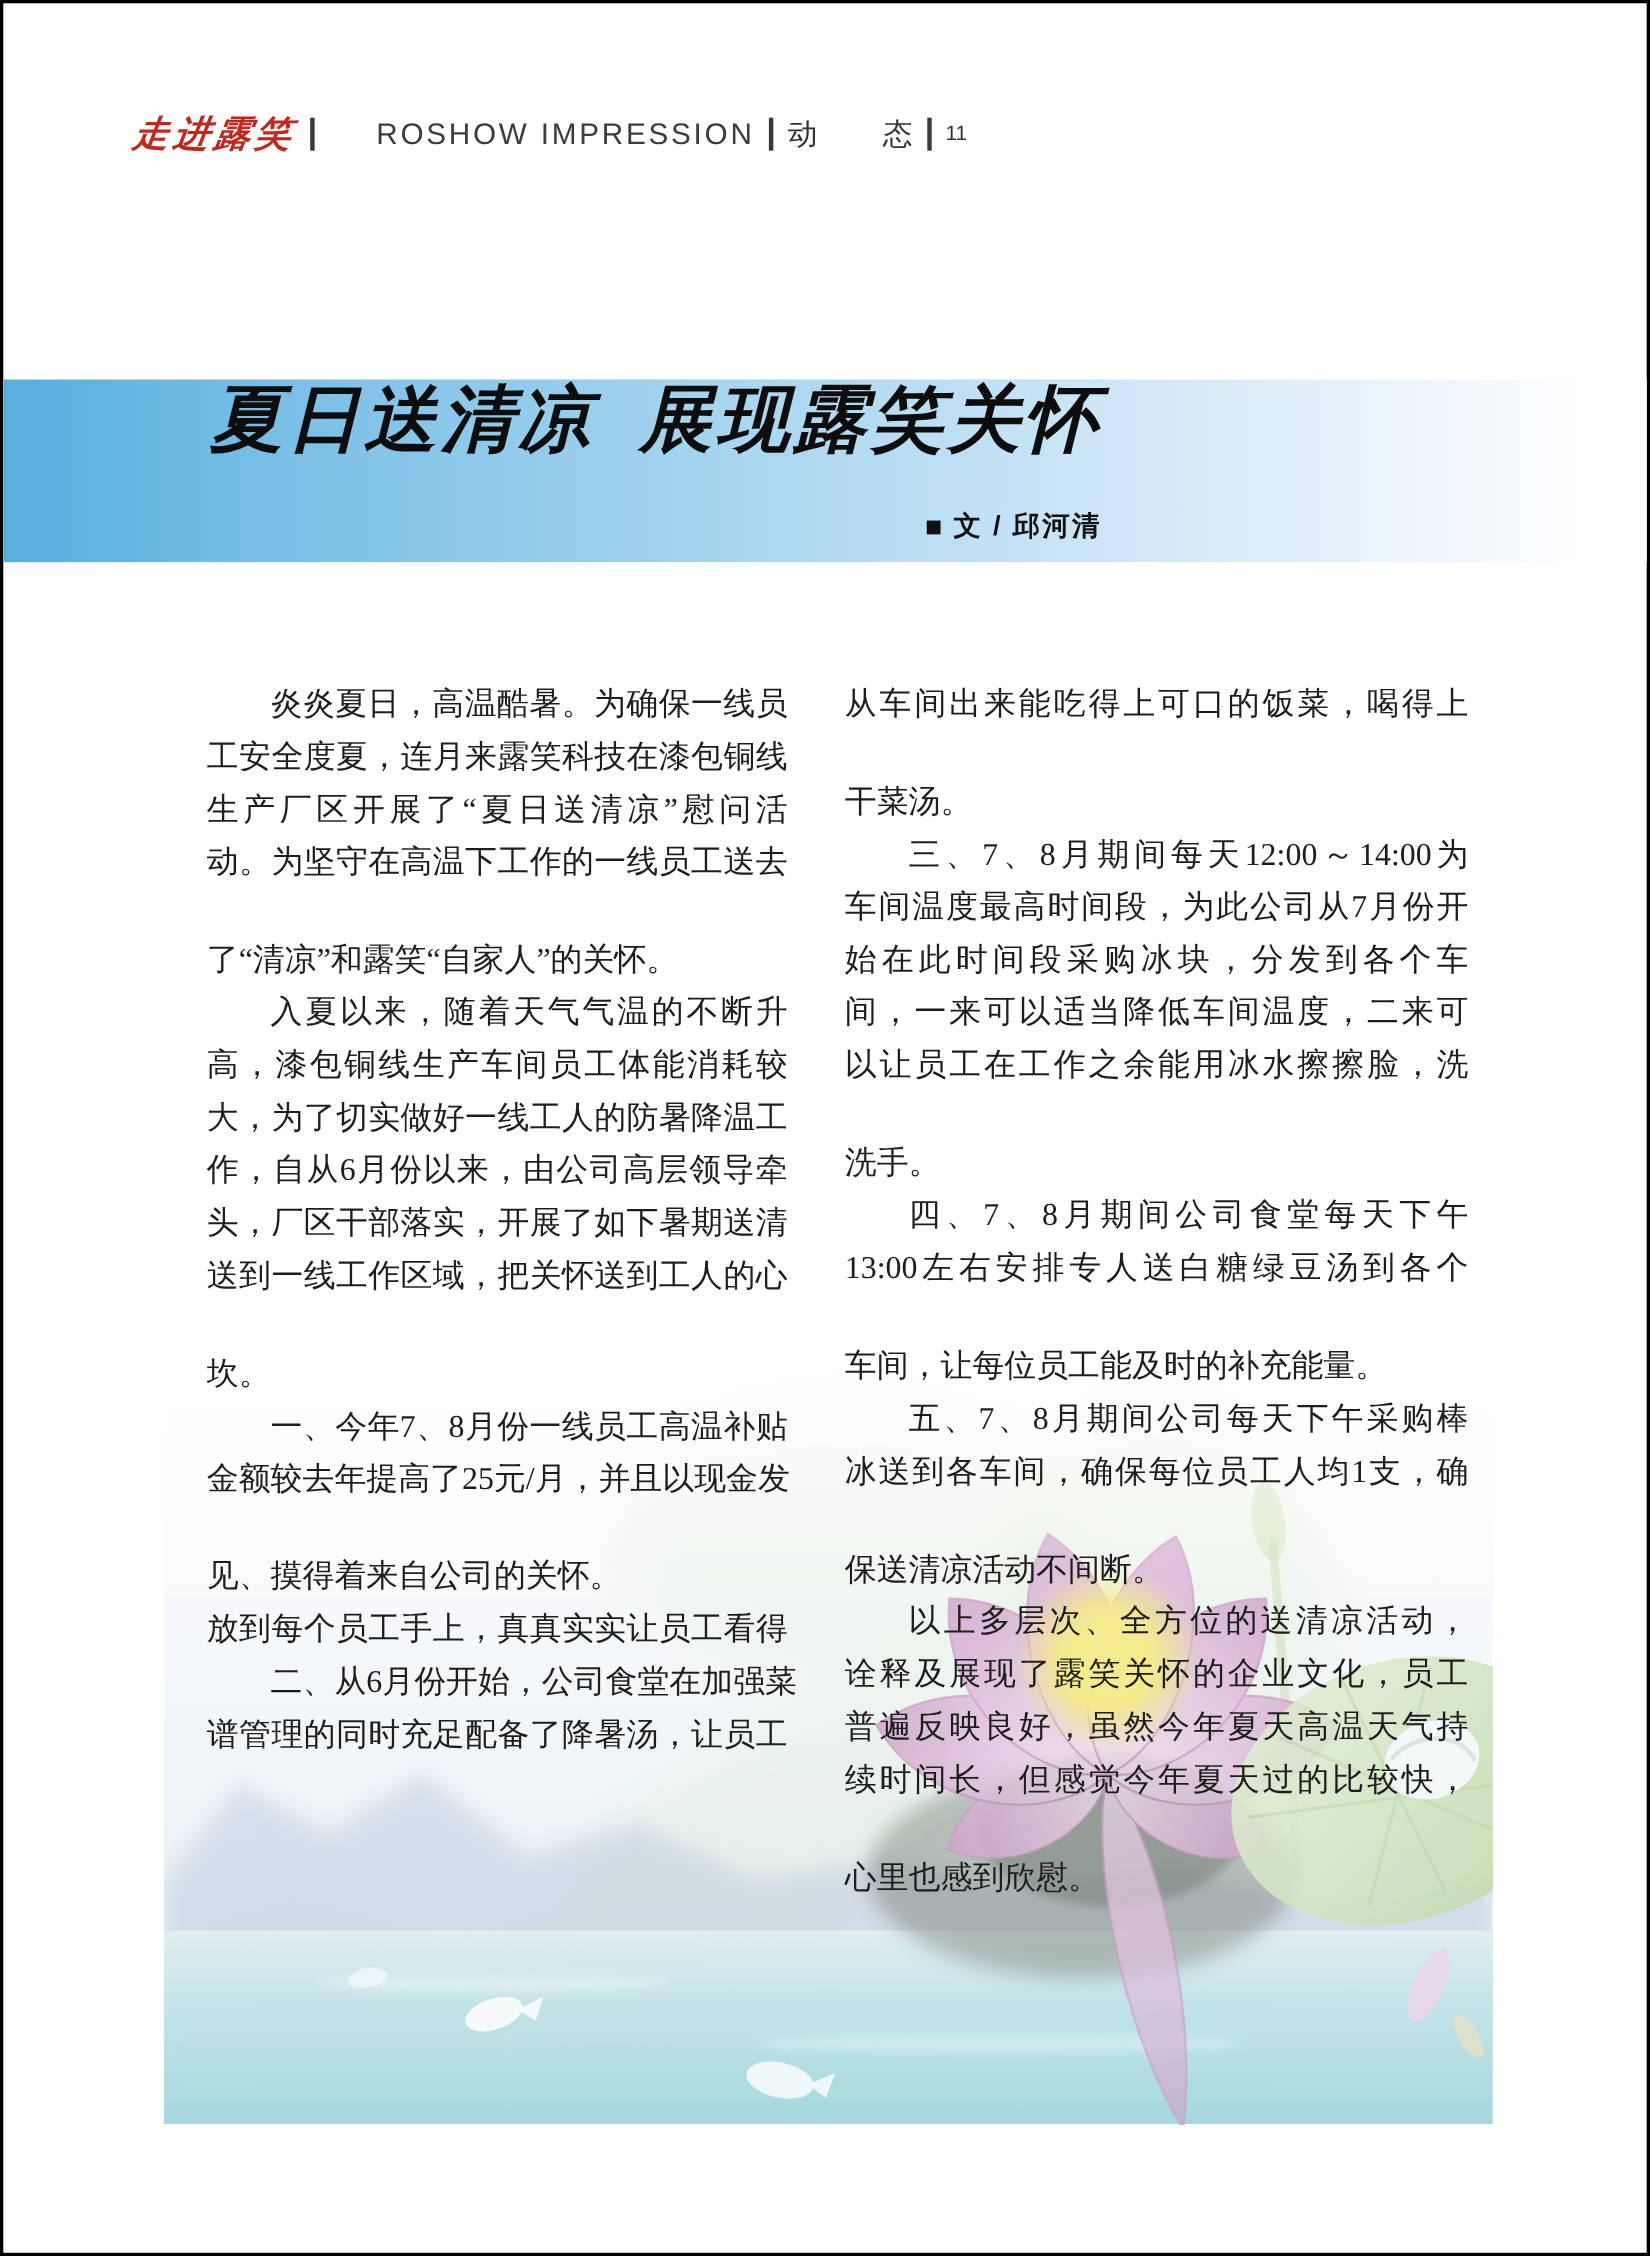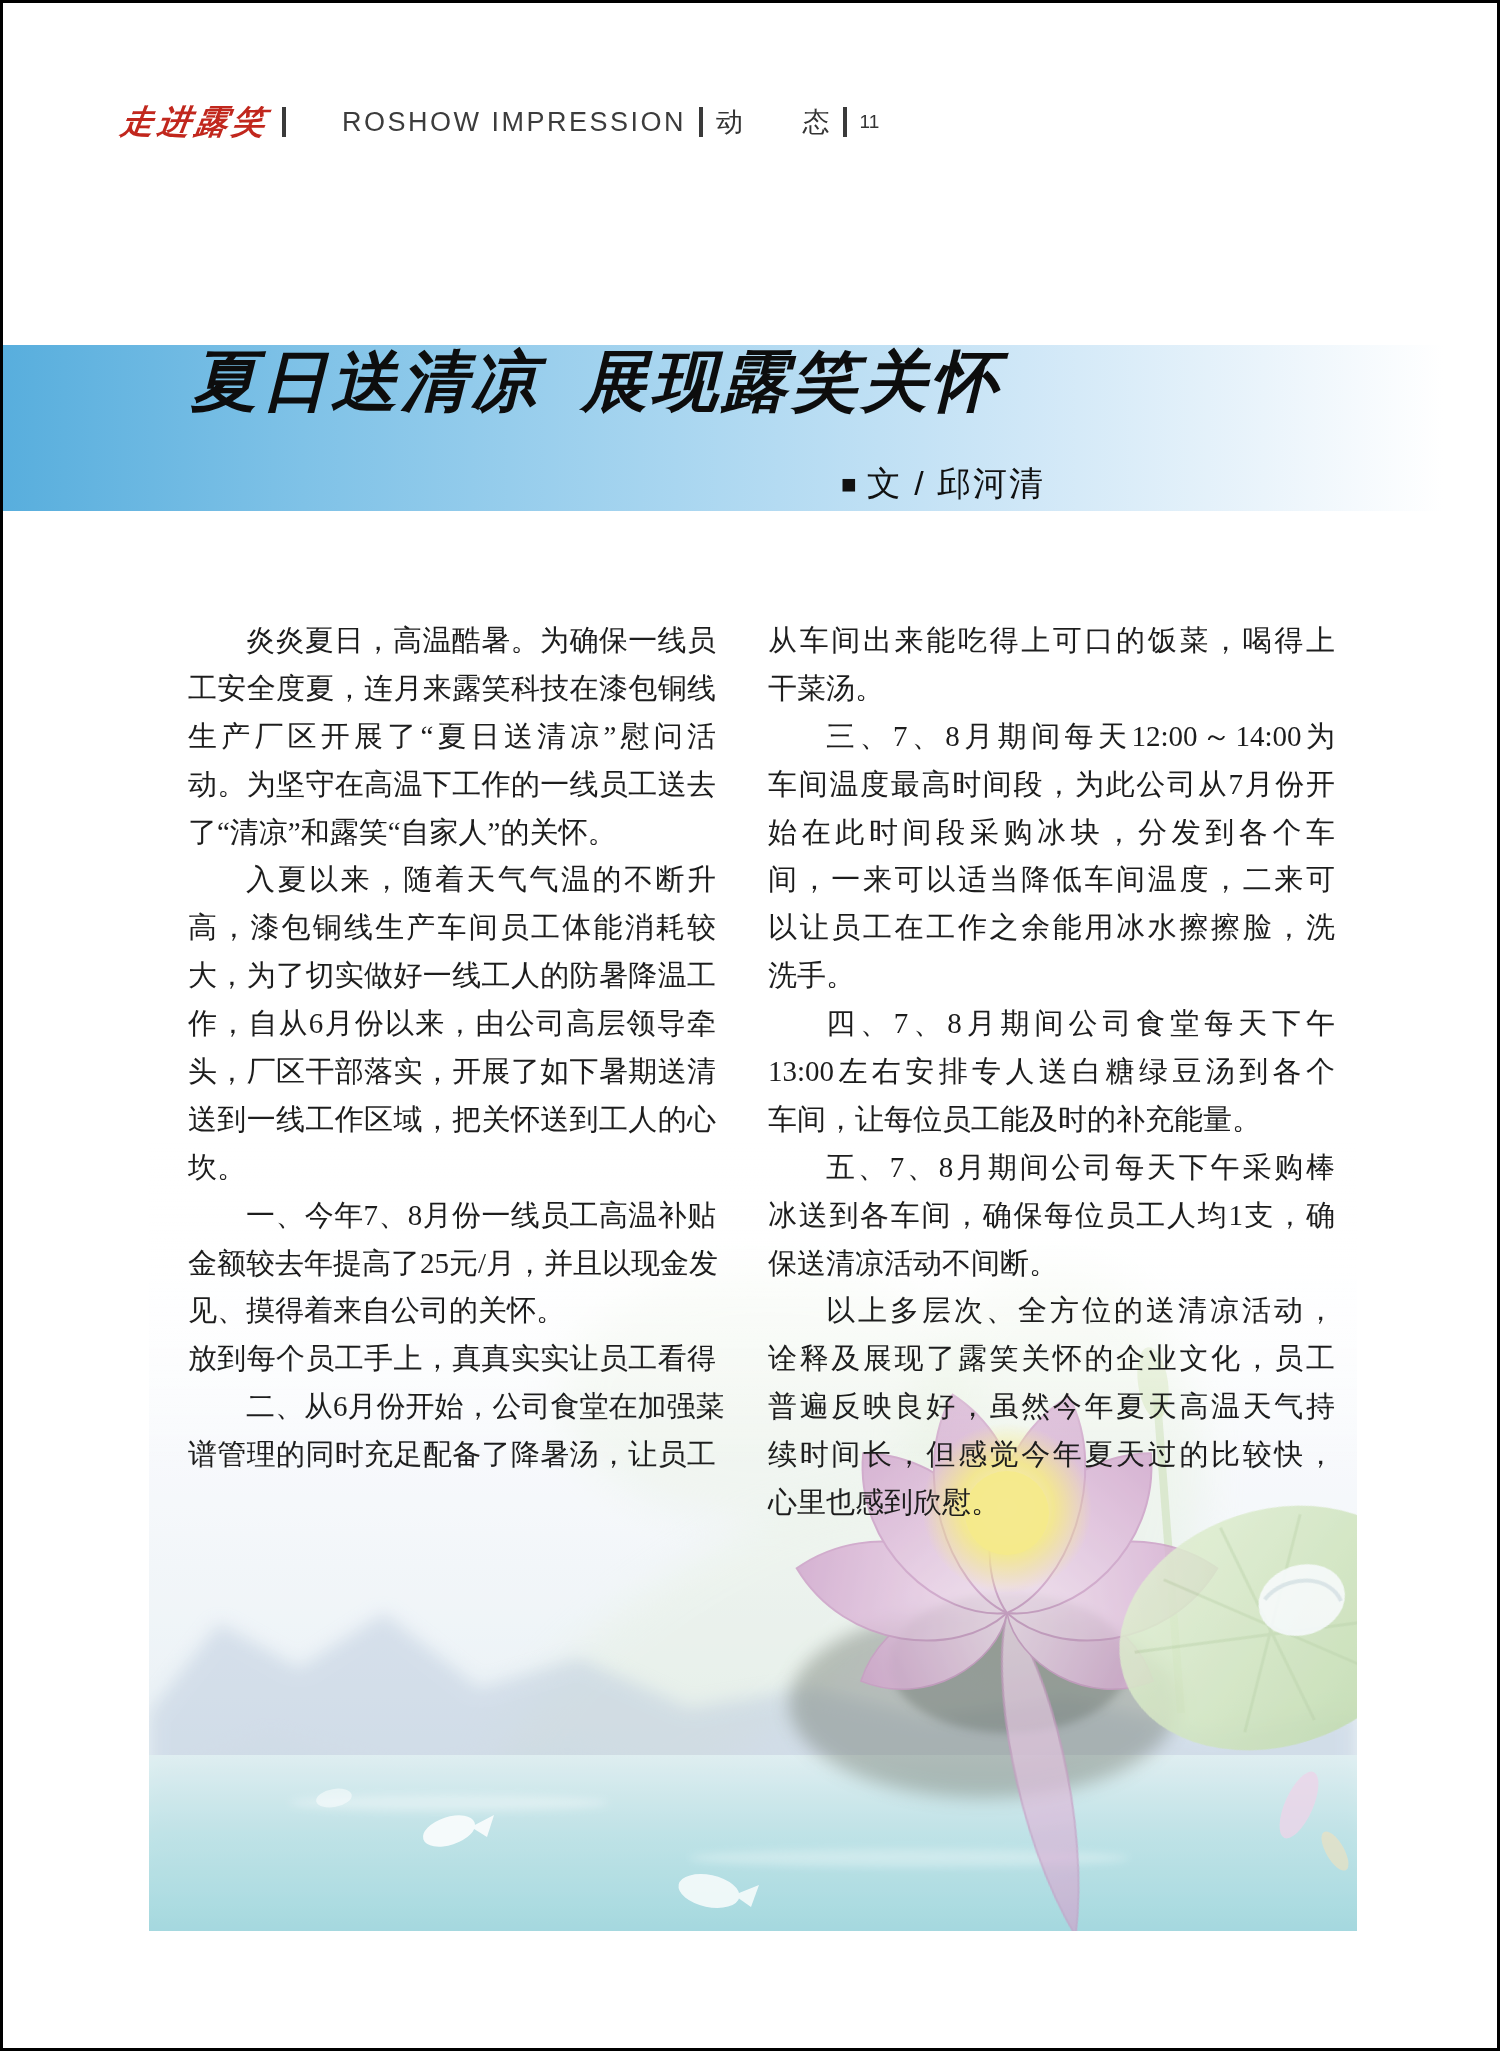--- a/index.html
+++ b/index.html
@@ -41,36 +41,36 @@
     letter-spacing:4px;word-spacing:18px;
     white-space:nowrap;
     font-style:italic;
   }
   .byline{
     position:absolute;left:838px;top:116px;
     display:flex;align-items:center;gap:10px;
     color:#111;
   }
   .byline-marker{font-size:26px;line-height:26px;color:#111;}
-  .byline-text{font-size:34px;font-weight:400;letter-spacing:2px;white-space:nowrap;}
+  .byline-text{font-size:25px;font-weight:700;letter-spacing:2px;white-space:nowrap;}
   
   .column{
     position:absolute;top:614px;
     font-family:"Liberation Serif", serif;
     font-size:29px;color:#1d1d1d;
   }
   .col-left{left:185px;width:528px;}
   .col-right{left:765px;width:567px;}
   .line{
     height:47.9px;line-height:47.9px;
     text-align:justify;text-align-last:justify;
     white-space:nowrap;
   }
   .line.indent{text-indent:2em;}
-  .line.end{text-align-last:left;}
+  .line.end{text-align-last:left;margin-top:41px;}
   
   .artwork{
     position:absolute;left:146px;top:1140px;width:1208px;height:788px;
     z-index:0;
   }
   .header,.banner,.column{z-index:2;}
 </style>
 </head>
 <body>
 

